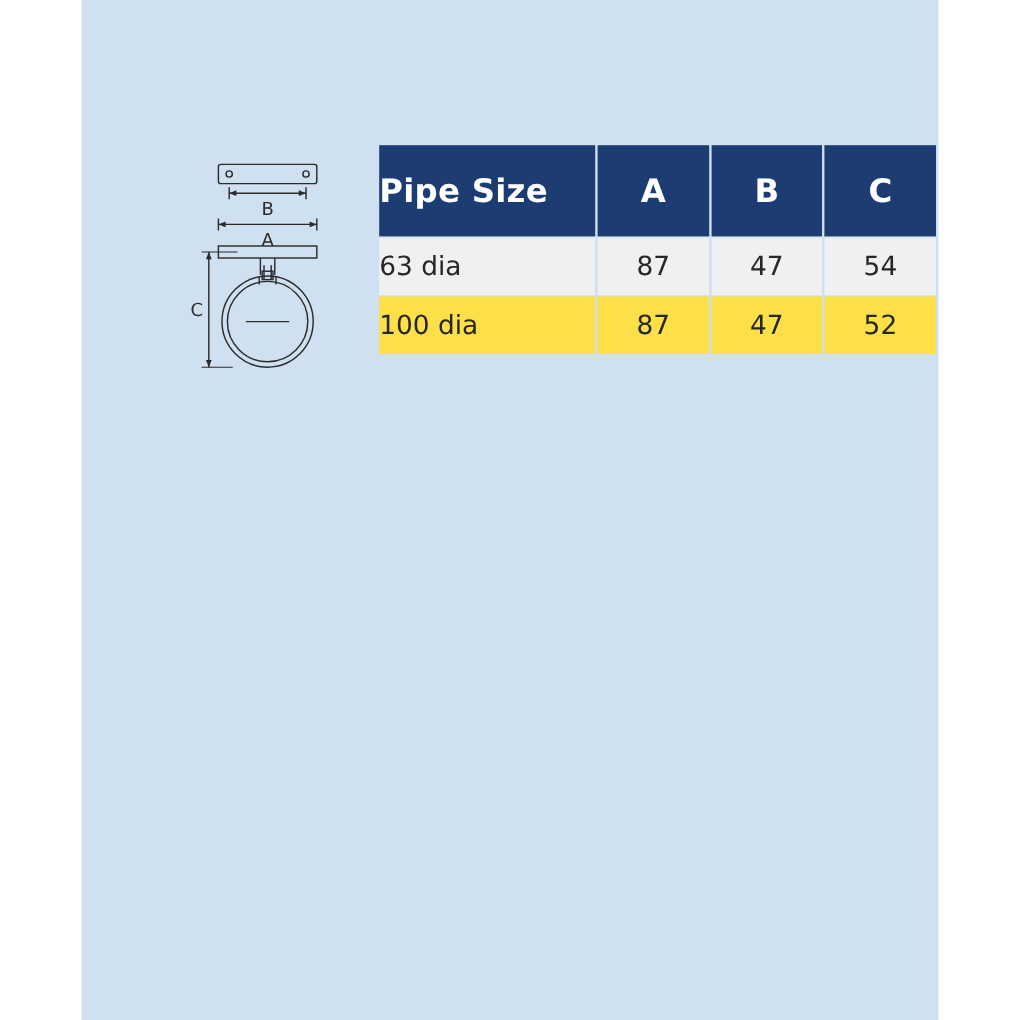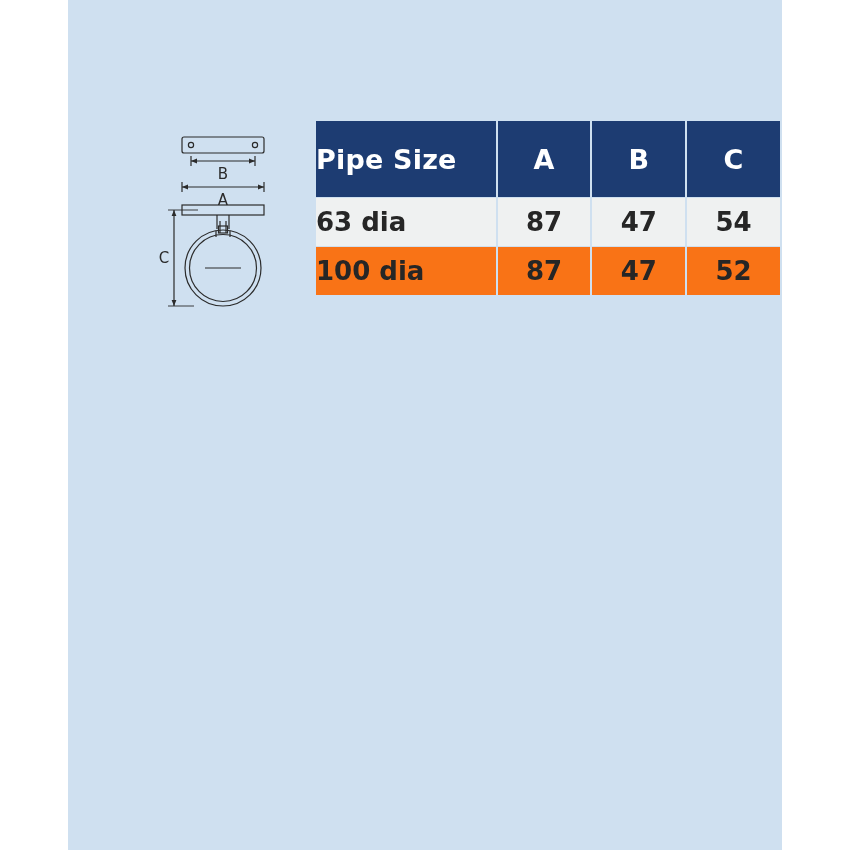--- a/index.html
+++ b/index.html
@@ -70,35 +70,35 @@
   }
   .hdr-cell.ab {
     width: 96px;
   }
   .hdr-cell.c {
     width: 96px;
   }
   .body-cell {
     background: #eff1f1;
     color: #262626;
-    font-size: 26px;
+    font-size: 22px;
     height: 48px;
     vertical-align: middle;
     text-align: center;
-    font-weight: bold;
+    font-weight: normal;
   }
   .body-cell.first {
     text-align: left;
     padding-left: 20px;
   }
   tr.alt .body-cell {
     background: #f7f8f8;
   }
   tr.alt2 .body-cell {
-    background: #f97316;
+    background: #fde047;
   }
 </style>
 </head>
 <body>
 
 <div id="page">
 
   <div id="canvas">
 
     <div id="drawing">

